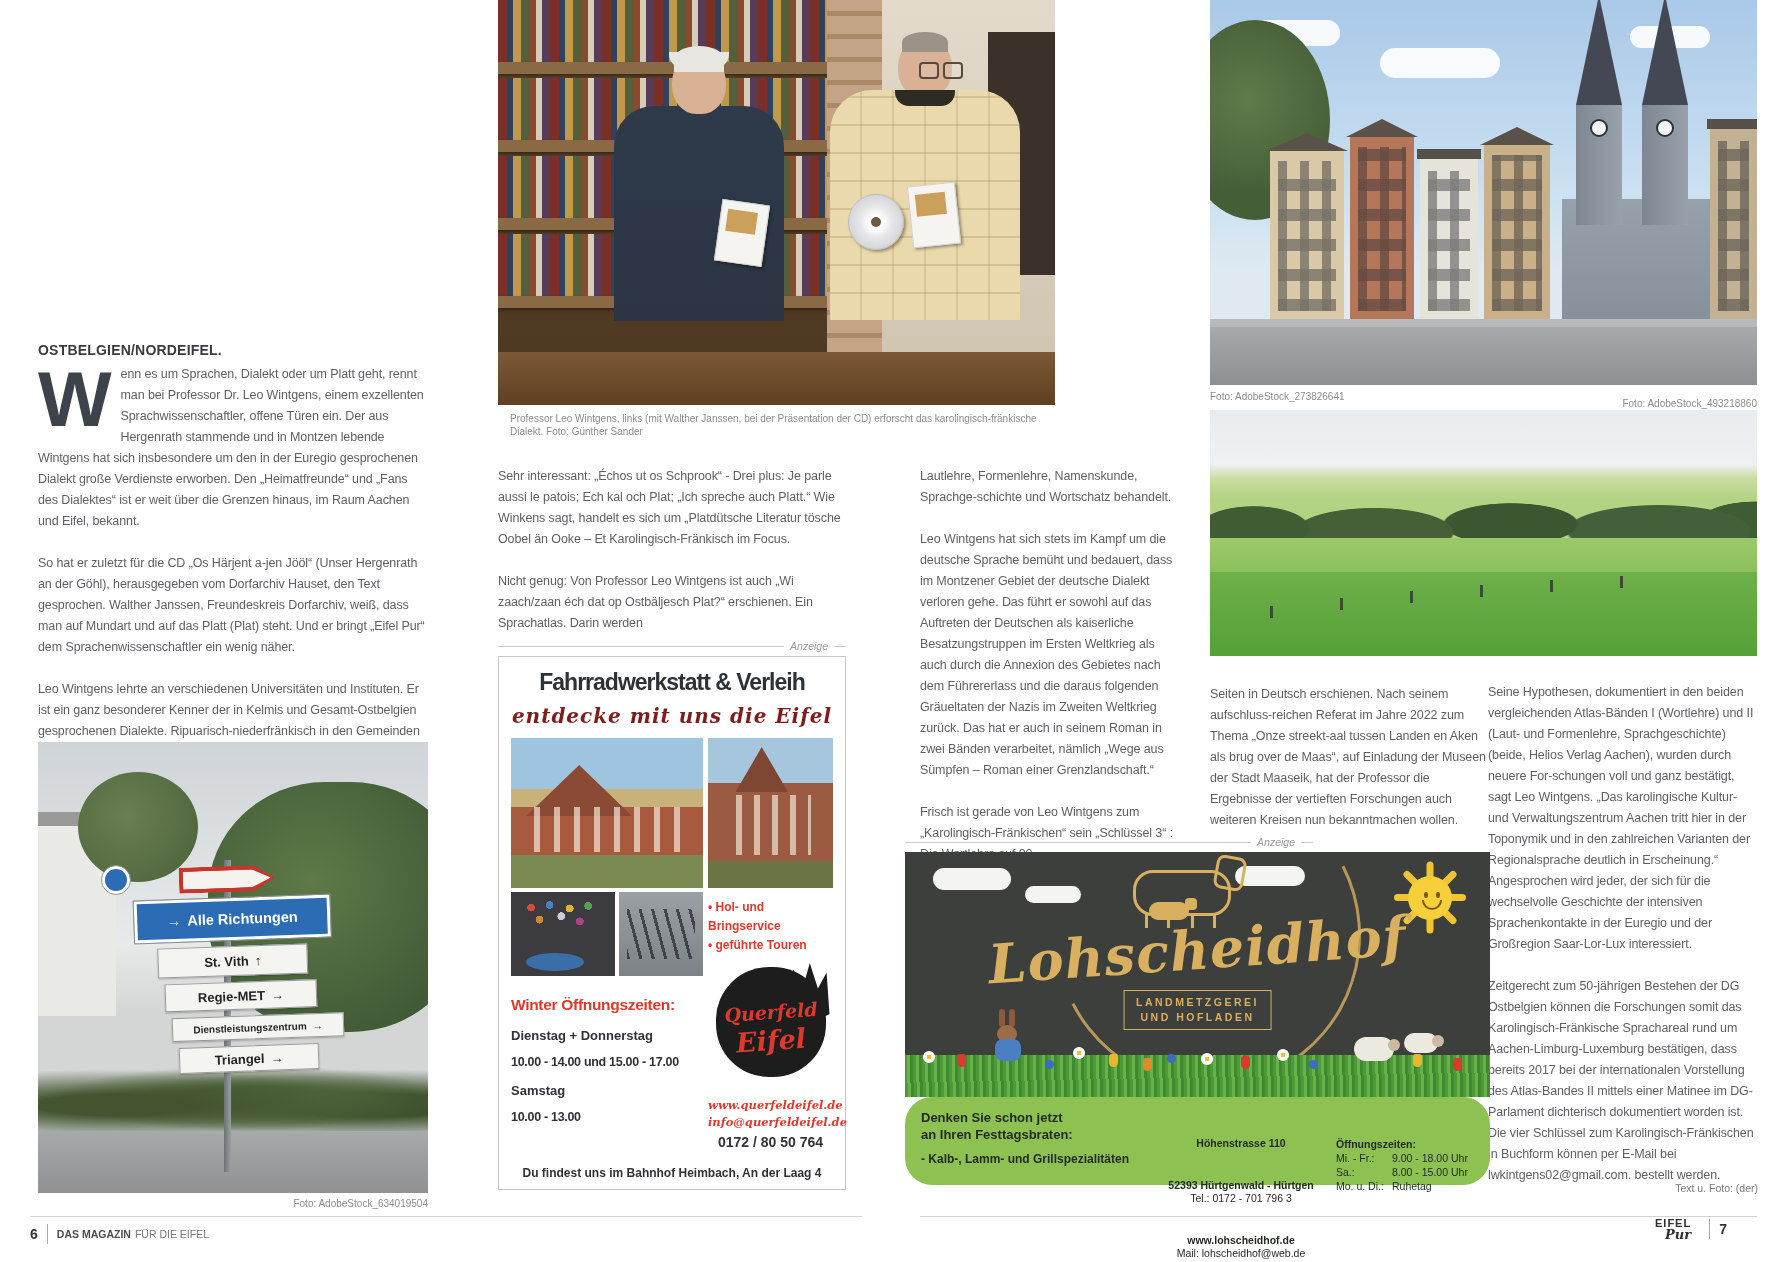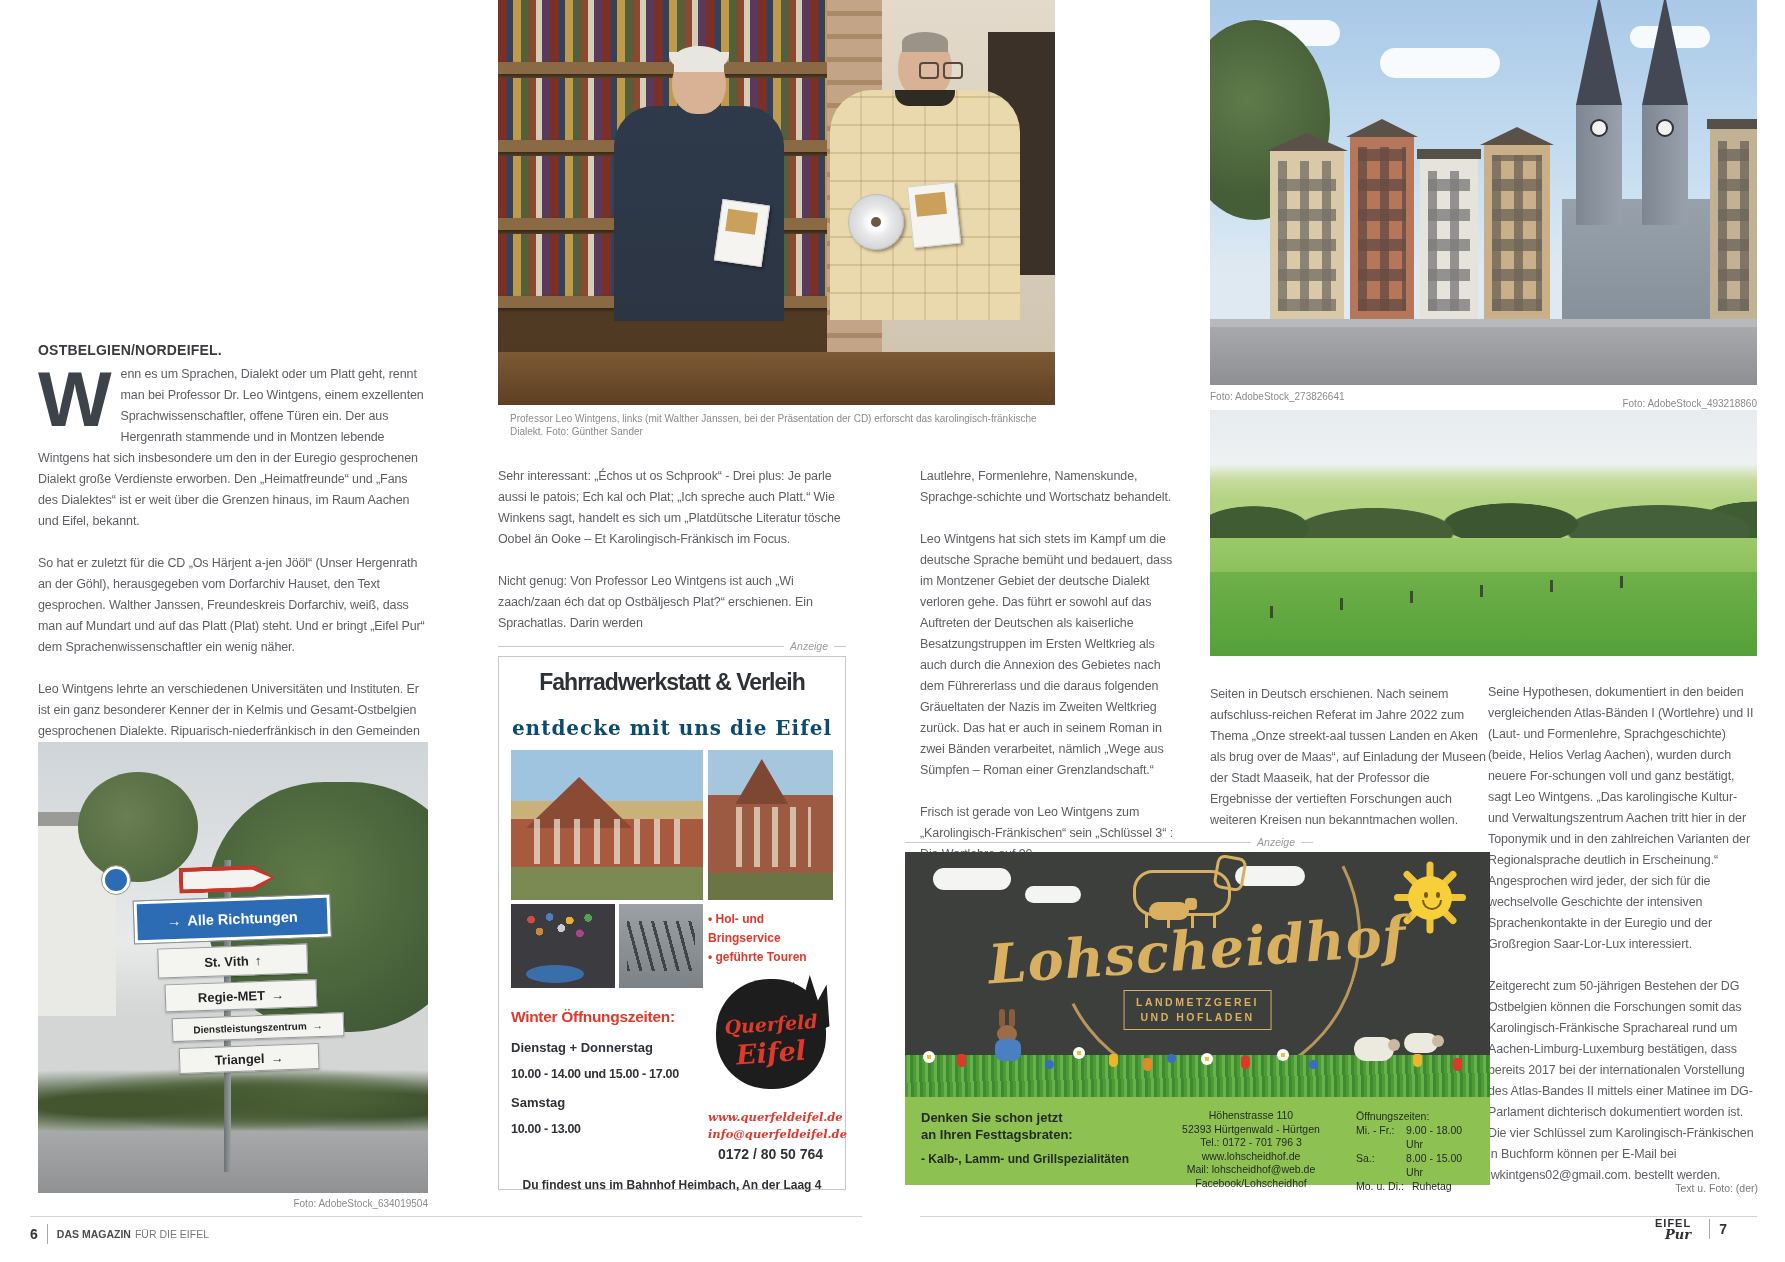--- a/index.html
+++ b/index.html
@@ -119,22 +119,22 @@
                  radial-gradient(ellipse 150px 42px at 82% 58%,#44603a 60%,transparent 62%),
                  radial-gradient(ellipse 90px 30px at 100% 45%,#3f5c33 60%,transparent 62%);}
   .p-land .mid{position:absolute;left:0;top:128px;width:100%;height:50px;background:linear-gradient(#9cc96a,#83bd56);}
   .p-land .fore{position:absolute;left:0;top:162px;width:100%;height:84px;background:linear-gradient(#6fb049,#55a038);}
   .p-land .post{position:absolute;width:3px;height:12px;background:#3e4a33;}
 
   
   .bike-ad{left:498px;top:656px;width:348px;height:534px;border:1px solid #c6c6c6;background:#fff;
       box-sizing:border-box;padding:12px;}
   .bike-title{text-align:center;font-size:23px;font-weight:bold;color:#2e3236;letter-spacing:-1px;white-space:nowrap;}
-  .bike-sub{text-align:center;font-family:"DejaVu Serif",serif;font-weight:bold;
-      font-size:20px;color:#0c4a6e;margin-top:20px;letter-spacing:1px;}
+  .bike-sub{text-align:center;font-family:"DejaVu Serif",serif;font-style:italic;font-weight:bold;
+      font-size:20px;color:#7f1d1d;margin-top:8px;letter-spacing:1px;}
   .bike-cols{display:flex;gap:5px;margin-top:10px;}
   .bike-colL{width:192px;}
   .bike-colR{width:125px;}
   .ph{position:relative;overflow:hidden;}
   .ph-b1{height:150px;background:linear-gradient(#9fc4e0 0 34%,#c8b27a 34% 46%,#a85a3f 46% 78%,#7a8a52 78%);}
   .ph-b1::before{content:"";position:absolute;left:8%;top:18%;width:55%;height:34%;background:#8a4a33;clip-path:polygon(0 100%,50% 0,100% 100%);}
   .ph-b1::after{content:"";position:absolute;inset:46% 10% 24% 12%;
       background:repeating-linear-gradient(90deg,#f0e8d8 0 6px,transparent 6px 20px);opacity:.7;}
   .ph-b2{height:150px;background:linear-gradient(#a6c6de 0 30%,#9c5a42 30% 82%,#6a7444 82%);}
   .ph-b2::before{content:"";position:absolute;left:22%;top:6%;width:42%;height:30%;background:#7e4734;clip-path:polygon(0 100%,50% 0,100% 100%);}
@@ -198,27 +198,27 @@
   .tulip{position:absolute;width:9px;height:13px;border-radius:4px 4px 6px 6px;}
   .t-red{background:#d93a2c;} .t-yel{background:#eab62c;} .t-org{background:#e08a2a;}
   .bdot{position:absolute;width:9px;height:9px;border-radius:50%;background:#3a6cc4;}
   .bunny{position:absolute;left:88px;bottom:34px;width:30px;height:44px;}
   .bunny .ear{position:absolute;top:-10px;width:6px;height:18px;border-radius:4px;background:#8a5b3c;}
   .bunny .facec{position:absolute;left:4px;top:6px;width:20px;height:18px;border-radius:50%;background:#9c6c46;}
   .bunny .bodyb{position:absolute;left:2px;top:20px;width:26px;height:22px;border-radius:8px;background:#4a7fc1;}
   .sheep{position:absolute;width:40px;height:24px;border-radius:12px;background:#eceade;}
   .sheep::before{content:"";position:absolute;right:-6px;top:2px;width:12px;height:12px;border-radius:50%;background:#cbbaa2;}
   .greenbar{position:absolute;left:0;bottom:0;width:100%;height:88px;background:#8dc253;
-      box-sizing:border-box;display:flex;padding:12px 16px;gap:10px;color:#262a24;}
+      box-sizing:border-box;display:flex;padding:12px 16px;color:#262a24;border-radius:27px;}
   .gb-left{width:225px;}
   .gb-l1{font-weight:bold;font-size:13px;line-height:17px;}
   .gb-l3{font-weight:bold;font-size:12px;margin-top:9px;}
   .gb-center{width:190px;text-align:center;font-size:10.5px;line-height:13.5px;}
   .gb-right{flex:1;font-size:10.5px;line-height:14px;}
-  .gb-b{font-weight:normal;}
+  .gb-b{font-weight:bold;margin-top:28px;}
   .gb-row{display:flex;}
   .gb-row span:first-child{width:56px;}
 
   
   .rule{position:absolute;height:1px;background:#d2d2d2;}
   .foot{position:absolute;display:flex;align-items:center;font-size:10.5px;color:#4c4d50;}
   .foot .pageno{font-size:14px;font-weight:bold;color:#333;}
   .foot .vbar{width:1px;height:20px;background:#aaa;margin:0 9px;}
   .eifellogo{text-align:right;line-height:11px;margin-right:9px;}
   .eifellogo .l1{font-weight:bold;font-size:11px;letter-spacing:1px;color:#2e2f33;}

